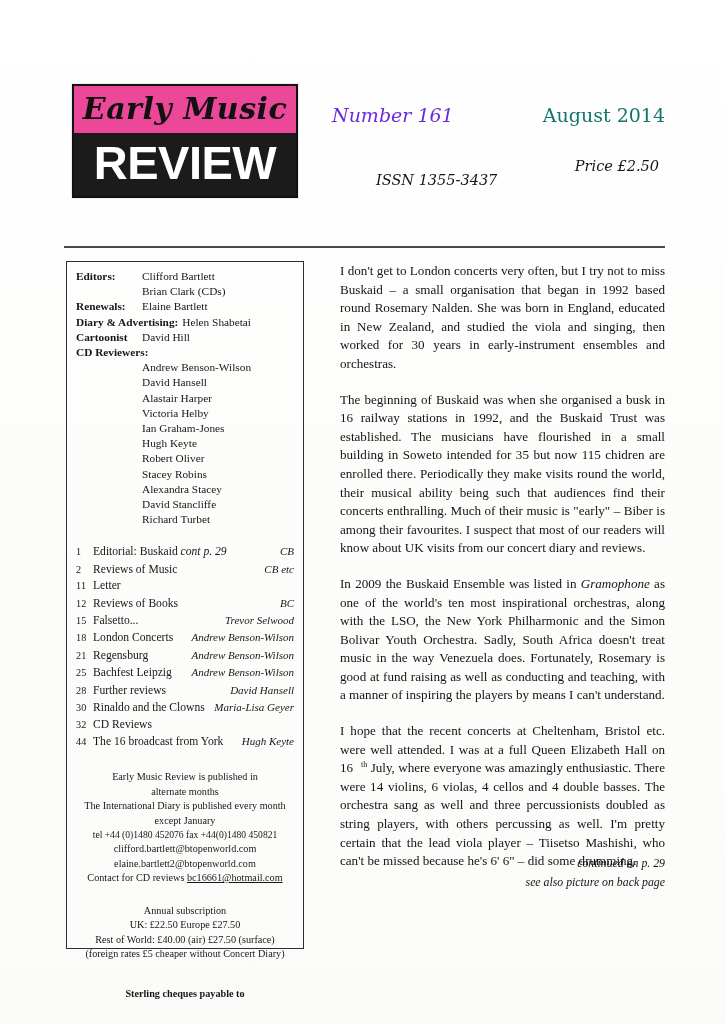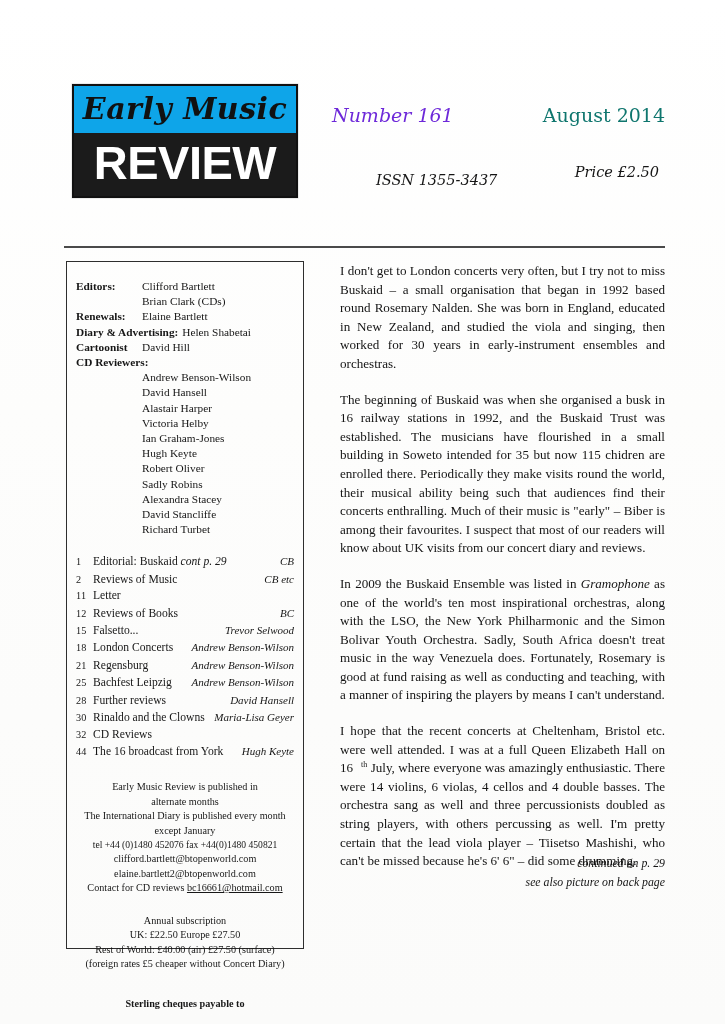--- a/index.html
+++ b/index.html
@@ -30,21 +30,21 @@
     left: 0; right: 0;
     top: 78px;
     height: 140px;
   }
   .logo-block {
     position: absolute;
     left: 72px;
     top: 6px;
     width: 222px;
     border: 2px solid #111;
-    background: #0ea5e9;
+    background: #ec4899;
     box-shadow: 0 0 0 0.5px rgba(0,0,0,.15);
   }
   .logo-early {
     text-align: center;
     font-family: "DejaVu Serif", "Liberation Serif", serif;
     font-style: italic;
     font-weight: bold;
     font-size: 30px;
     letter-spacing: .5px;
     padding: 7px 0 8px 0;
@@ -85,21 +85,21 @@
     left: 376px;
     top: 94px;
     font-family: "DejaVu Serif", "Liberation Serif", serif;
     font-style: italic;
     font-size: 14.5px;
     color: #151515;
   }
   .price {
     position: absolute;
     right: 66px;
-    top: 86px;
+    top: 80px;
     font-family: "DejaVu Serif", "Liberation Serif", serif;
     font-style: italic;
     font-size: 14.5px;
     color: #151515;
   }
 
   
   .top-rule {
     position: absolute;
     left: 64px;
@@ -112,21 +112,21 @@
 
   
   .info-box {
     position: absolute;
     left: 66px;
     top: 261px;
     width: 238px;
     height: 688px;
     border: 1px solid #2e2e2e;
     box-sizing: border-box;
-    padding: 17px 9px 0 9px;
+    padding: 7px 9px 0 9px;
   }
 
   .staff {
     font-size: 11.3px;
     line-height: 15.2px;
     color: #161616;
   }
   .staff-row {
     display: flex;
     white-space: nowrap;
@@ -276,21 +276,21 @@
       <span class="staff-role">CD Reviewers:</span>
     </div>
 
     <div class="staff-reviewer">Andrew Benson-Wilson</div>
     <div class="staff-reviewer">David Hansell</div>
     <div class="staff-reviewer">Alastair Harper</div>
     <div class="staff-reviewer">Victoria Helby</div>
     <div class="staff-reviewer">Ian Graham-Jones</div>
     <div class="staff-reviewer">Hugh Keyte</div>
     <div class="staff-reviewer">Robert Oliver</div>
-    <div class="staff-reviewer">Sadly Robins</div>
+    <div class="staff-reviewer">Stacey Robins</div>
     <div class="staff-reviewer">Alexandra Stacey</div>
     <div class="staff-reviewer">David Stancliffe</div>
     <div class="staff-reviewer">Richard Turbet</div>
   </div>
 
   <div class="toc">
     <div class="toc-row">
       <span class="toc-page">1</span>
       <span class="toc-title"><span>Editorial: Buskaid </span><span class="it">cont p. 29</span></span>
       <span class="toc-author">CB</span>

